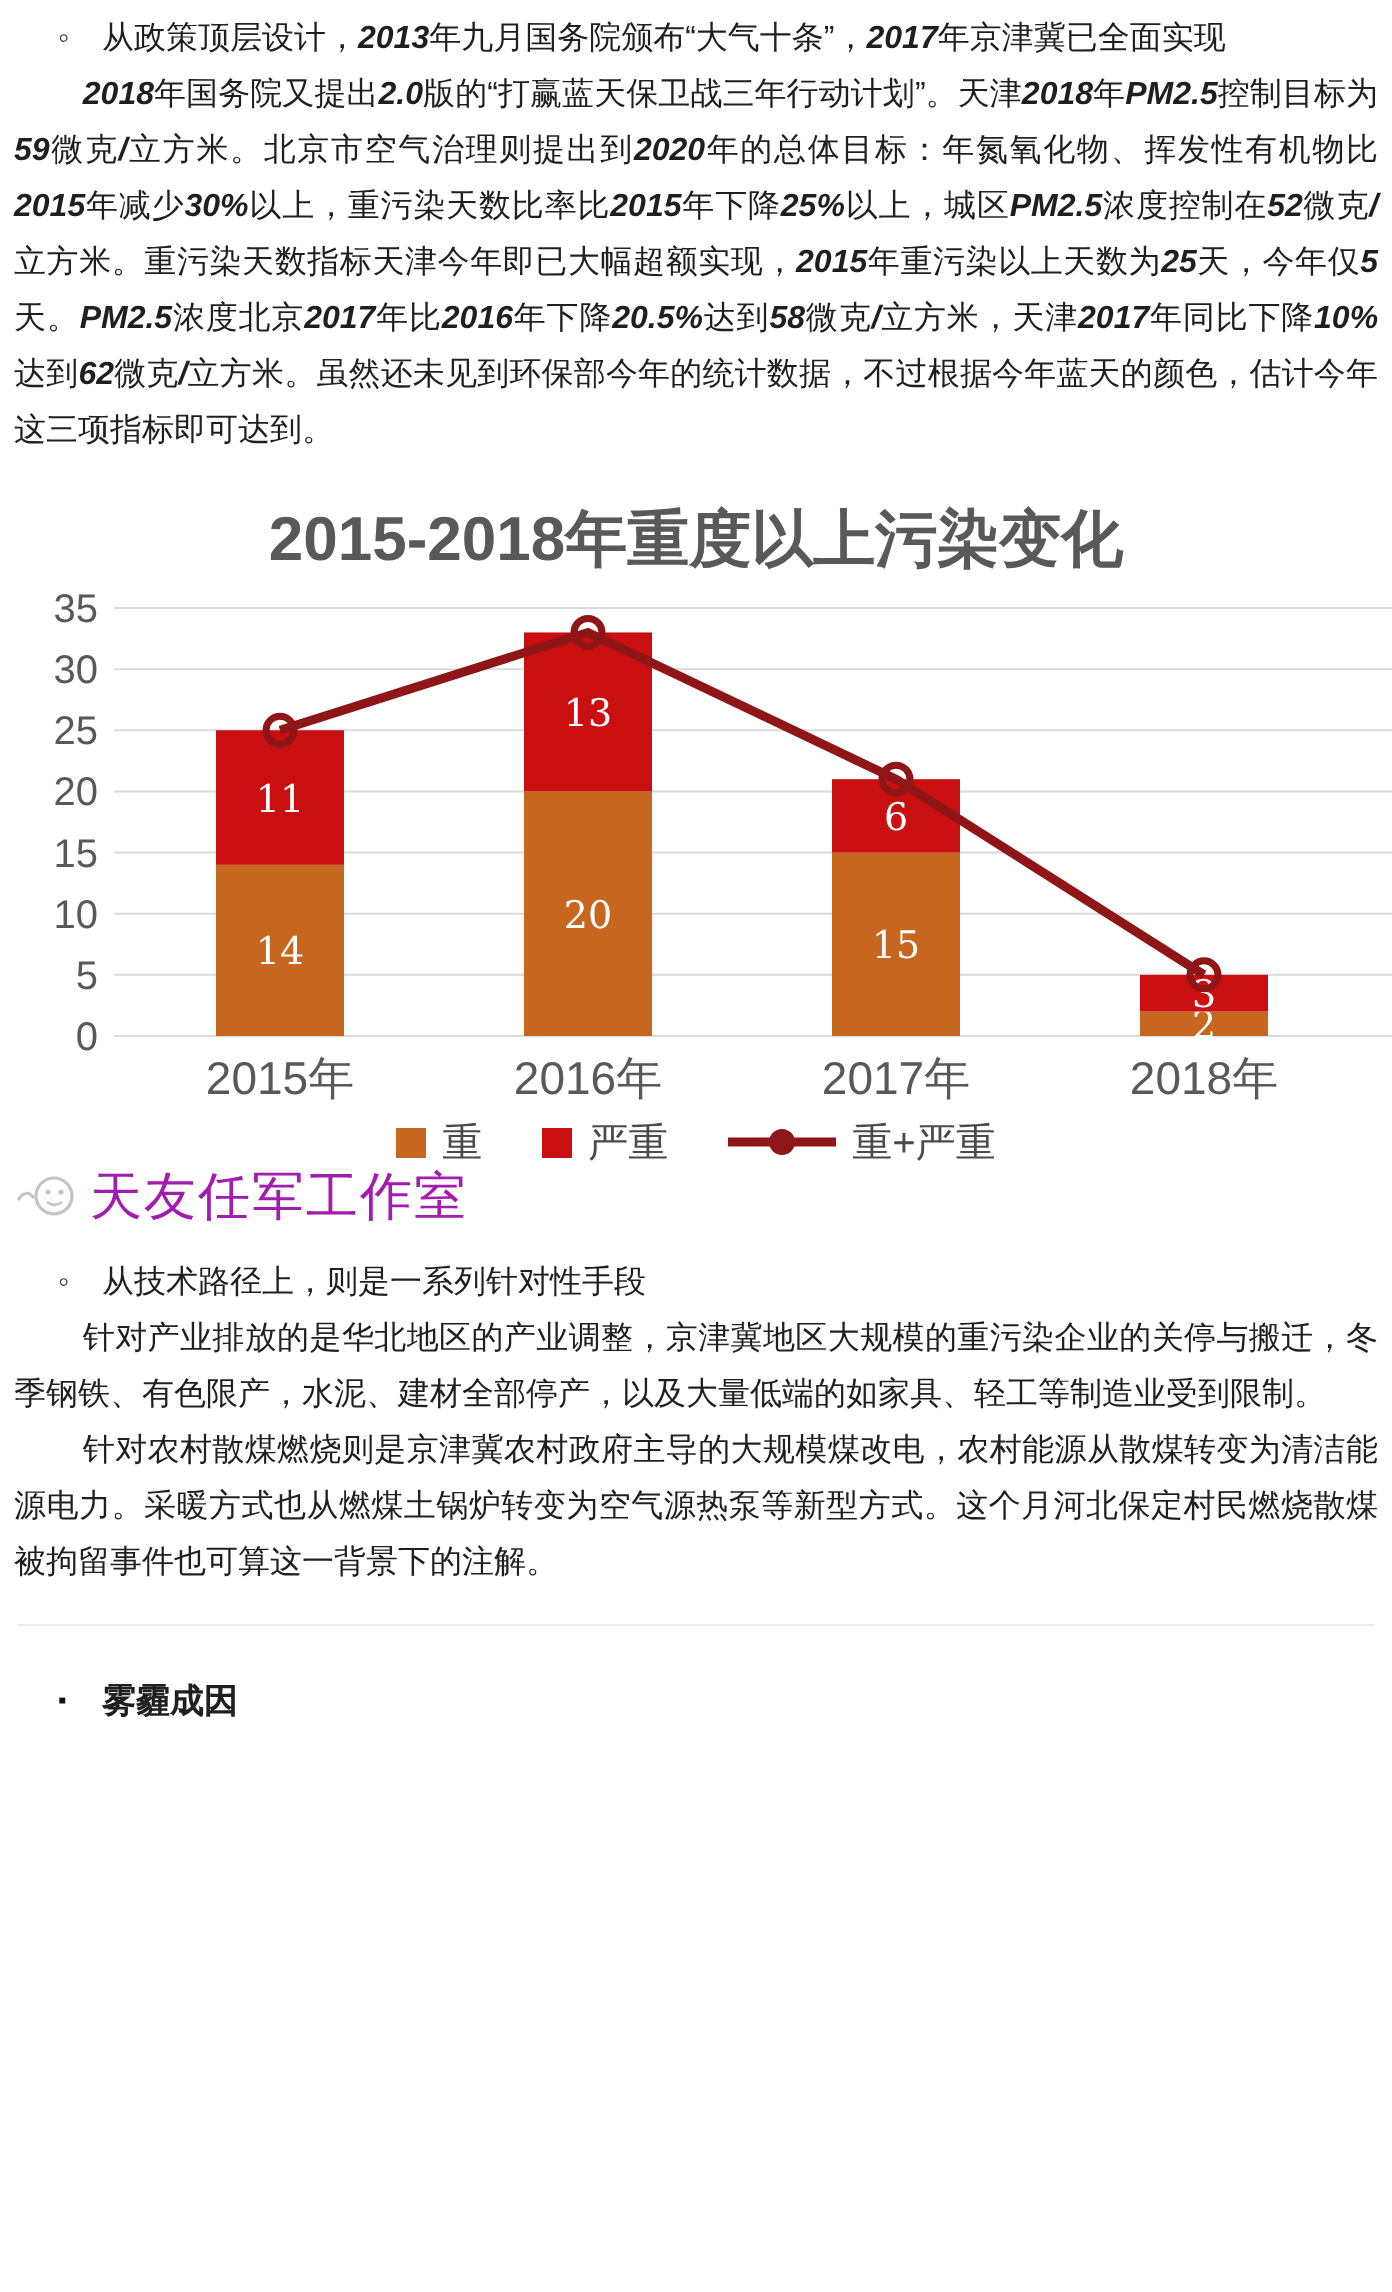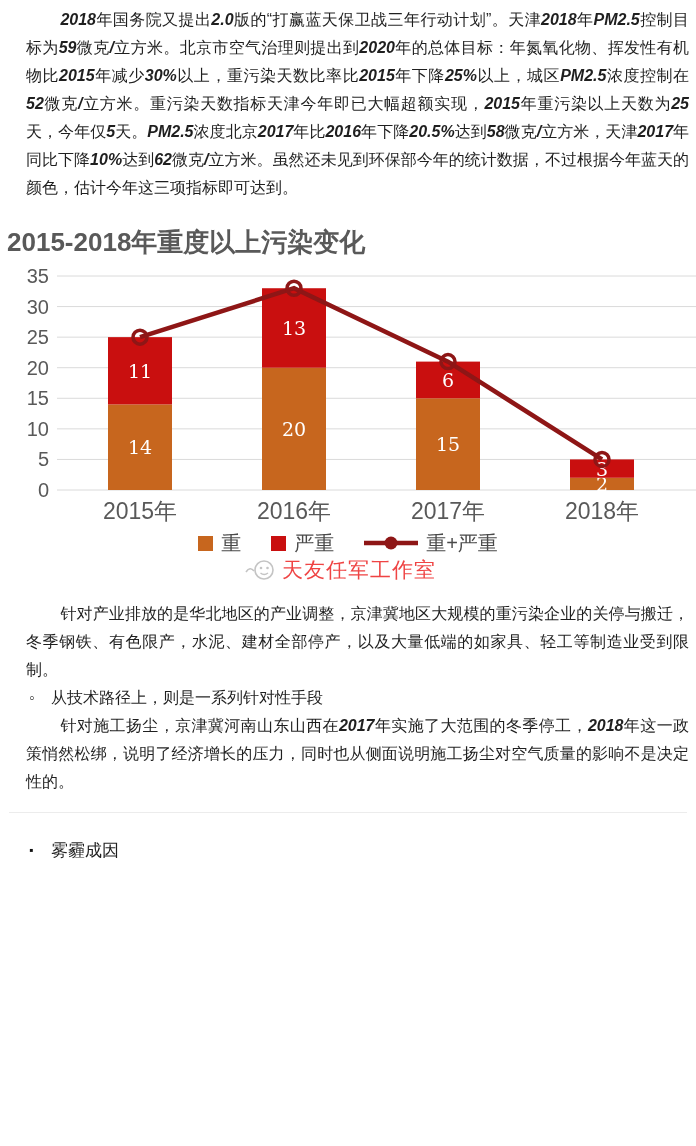--- a/index.html
+++ b/index.html
@@ -1,45 +1,46 @@
 <!DOCTYPE html>
 <html><head>
 <meta charset="utf-8">
 <style>
   html,body{margin:0;padding:0;}
   body{width:696px;height:1146px;overflow:hidden;background:#ffffff;color:#1f1f1f;
        font-family:"Liberation Sans","DejaVu Sans",sans-serif;}
   .content{padding:6px 7px 0 7px;}
   .para{margin:0;font-size:16px;line-height:28px;text-align:justify;}
   .para .em{font-weight:bold;font-style:italic;}
-  .para.indent{text-indent:2.15em;margin-left:19px;}
+  .para.indent{text-indent:2.15em;}
   .para.bullet{padding-left:22px;text-indent:0;}
   .bullet-glyph{display:inline-block;width:22px;color:#3a3a3a;}
   .chart-block{margin-top:20px;}
-  .chart-title{text-align:left;color:#595959;font-size:26px;font-weight:bold;line-height:40px;}
+  .chart-title{text-align:center;color:#595959;font-size:31px;font-weight:bold;line-height:40px;}
   #chart-svg{display:block;}
   .legend{display:flex;justify-content:center;align-items:center;gap:30px;
           font-size:20px;color:#4a4a4a;margin-top:2px;height:26px;}
   .legend-item{display:flex;align-items:center;gap:8px;}
   .swatch{width:15px;height:15px;display:inline-block;}
-  .watermark{display:flex;justify-content:center;align-items:center;gap:6px;
-             color:#ef4444;font-size:21px;letter-spacing:1px;height:28px;
+  .watermark{display:flex;justify-content:flex-start;align-items:center;gap:6px;
+             color:#a21caf;font-size:26px;letter-spacing:1px;height:28px;
              font-family:"DejaVu Serif","Liberation Serif",serif;margin-right:16px;}
   .mid{margin-top:16px;}
   .divider{border:none;border-top:1px solid #ececec;margin:16px 2px 0 2px;}
-  .sec-header{margin:22px 0 16px 0;padding-left:22px;font-size:17px;font-weight:normal;
+  .sec-header{margin:22px 0 16px 0;padding-left:22px;font-size:17px;font-weight:bold;
               line-height:30px;text-indent:0;}
   .sq-glyph{display:inline-block;width:22px;font-size:12px;vertical-align:2px;color:#111;}
 </style>
 </head>
 <body>
 
 <div class="content">
 
   <div id="top-paragraphs">
+      <p class="para bullet"><span class="bullet-glyph">◦</span><span>从政策顶层设计，</span><span class="em">2013</span><span>年九月国务院颁布“大气十条”，</span><span class="em">2017</span><span>年京津冀已全面实现</span></p>
       <p class="para indent"><span class="em">2018</span><span>年国务院又提出</span><span class="em">2.0</span><span>版的“打赢蓝天保卫战三年行动计划”。天津</span><span class="em">2018</span><span>年</span><span class="em">PM2.5</span><span>控制目标为</span><span class="em">59</span><span>微克</span><span class="em">/</span><span>立方米。北京市空气治理则提出到</span><span class="em">2020</span><span>年的总体目标：年氮氧化物、挥发性有机物比</span><span class="em">2015</span><span>年减少</span><span class="em">30%</span><span>以上，重污染天数比率比</span><span class="em">2015</span><span>年下降</span><span class="em">25%</span><span>以上，城区</span><span class="em">PM2.5</span><span>浓度控制在</span><span class="em">52</span><span>微克</span><span class="em">/</span><span>立方米。重污染天数指标天津今年即已大幅超额实现，</span><span class="em">2015</span><span>年重污染以上天数为</span><span class="em">25</span><span>天，今年仅</span><span class="em">5</span><span>天。</span><span class="em">PM2.5</span><span>浓度北京</span><span class="em">2017</span><span>年比</span><span class="em">2016</span><span>年下降</span><span class="em">20.5%</span><span>达到</span><span class="em">58</span><span>微克</span><span class="em">/</span><span>立方米，天津</span><span class="em">2017</span><span>年同比下降</span><span class="em">10%</span><span>达到</span><span class="em">62</span><span>微克</span><span class="em">/</span><span>立方米。虽然还未见到环保部今年的统计数据，不过根据今年蓝天的颜色，估计今年这三项指标即可达到。</span></p>
     </div>
 
   <div class="chart-block">
     <div class="chart-title">2015-2018年重度以上污染变化</div>
     <svg id="chart-svg" width="696" height="266">
         <line x1="50" y1="228" x2="690" y2="228" stroke="#DADADA" stroke-width="1"></line>
         <text x="42" y="235" text-anchor="end" fill="#595959" font-size="20" font-family="&quot;Liberation Sans&quot;,sans-serif">0</text>
         <line x1="50" y1="197.42857142857142" x2="690" y2="197.42857142857142" stroke="#DADADA" stroke-width="1"></line>
         <text x="42" y="204.42857142857142" text-anchor="end" fill="#595959" font-size="20" font-family="&quot;Liberation Sans&quot;,sans-serif">5</text>
@@ -104,23 +105,23 @@
         <circle cx="20" cy="13" r="9" stroke="#c4c4c4" stroke-width="1.6" fill="none"></circle>
         <circle cx="17" cy="11" r="1.3" fill="#c4c4c4"></circle>
         <circle cx="23.5" cy="11" r="1.3" fill="#c4c4c4"></circle>
         <path d="M16.5 16 Q20 19 24 16" stroke="#c4c4c4" stroke-width="1.4" fill="none"></path>
       </svg>
       <span>天友任军工作室</span>
     </div>
   </div>
 
   <div id="mid-paragraphs" class="mid">
+      <p class="para bullet"><span class="bullet-glyph">◦</span><span>从技术路径上，则是一系列针对性手段</span></p>
       <p class="para indent"><span>针对产业排放的是华北地区的产业调整，京津冀地区大规模的重污染企业的关停与搬迁，冬季钢铁、有色限产，水泥、建材全部停产，以及大量低端的如家具、轻工等制造业受到限制。</span></p>
-      <p class="para bullet"><span class="bullet-glyph">◦</span><span>从技术路径上，则是一系列针对性手段</span></p>
-      <p class="para indent"><span>针对施工扬尘，京津冀河南山东山西在</span><span class="em">2017</span><span>年实施了大范围的冬季停工，</span><span class="em">2018</span><span>年这一政策悄然松绑，说明了经济增长的压力，同时也从侧面说明施工扬尘对空气质量的影响不是决定性的。</span></p>
+      <p class="para indent"><span>针对农村散煤燃烧则是京津冀农村政府主导的大规模煤改电，农村能源从散煤转变为清洁能源电力。采暖方式也从燃煤土锅炉转变为空气源热泵等新型方式。这个月河北保定村民燃烧散煤被拘留事件也可算这一背景下的注解。</span></p>
     </div>
 
   <hr class="divider">
 
   <p class="para sec-header">
     <span class="sq-glyph">▪</span><span>雾霾成因</span>
   </p>
 
 </div>
 

